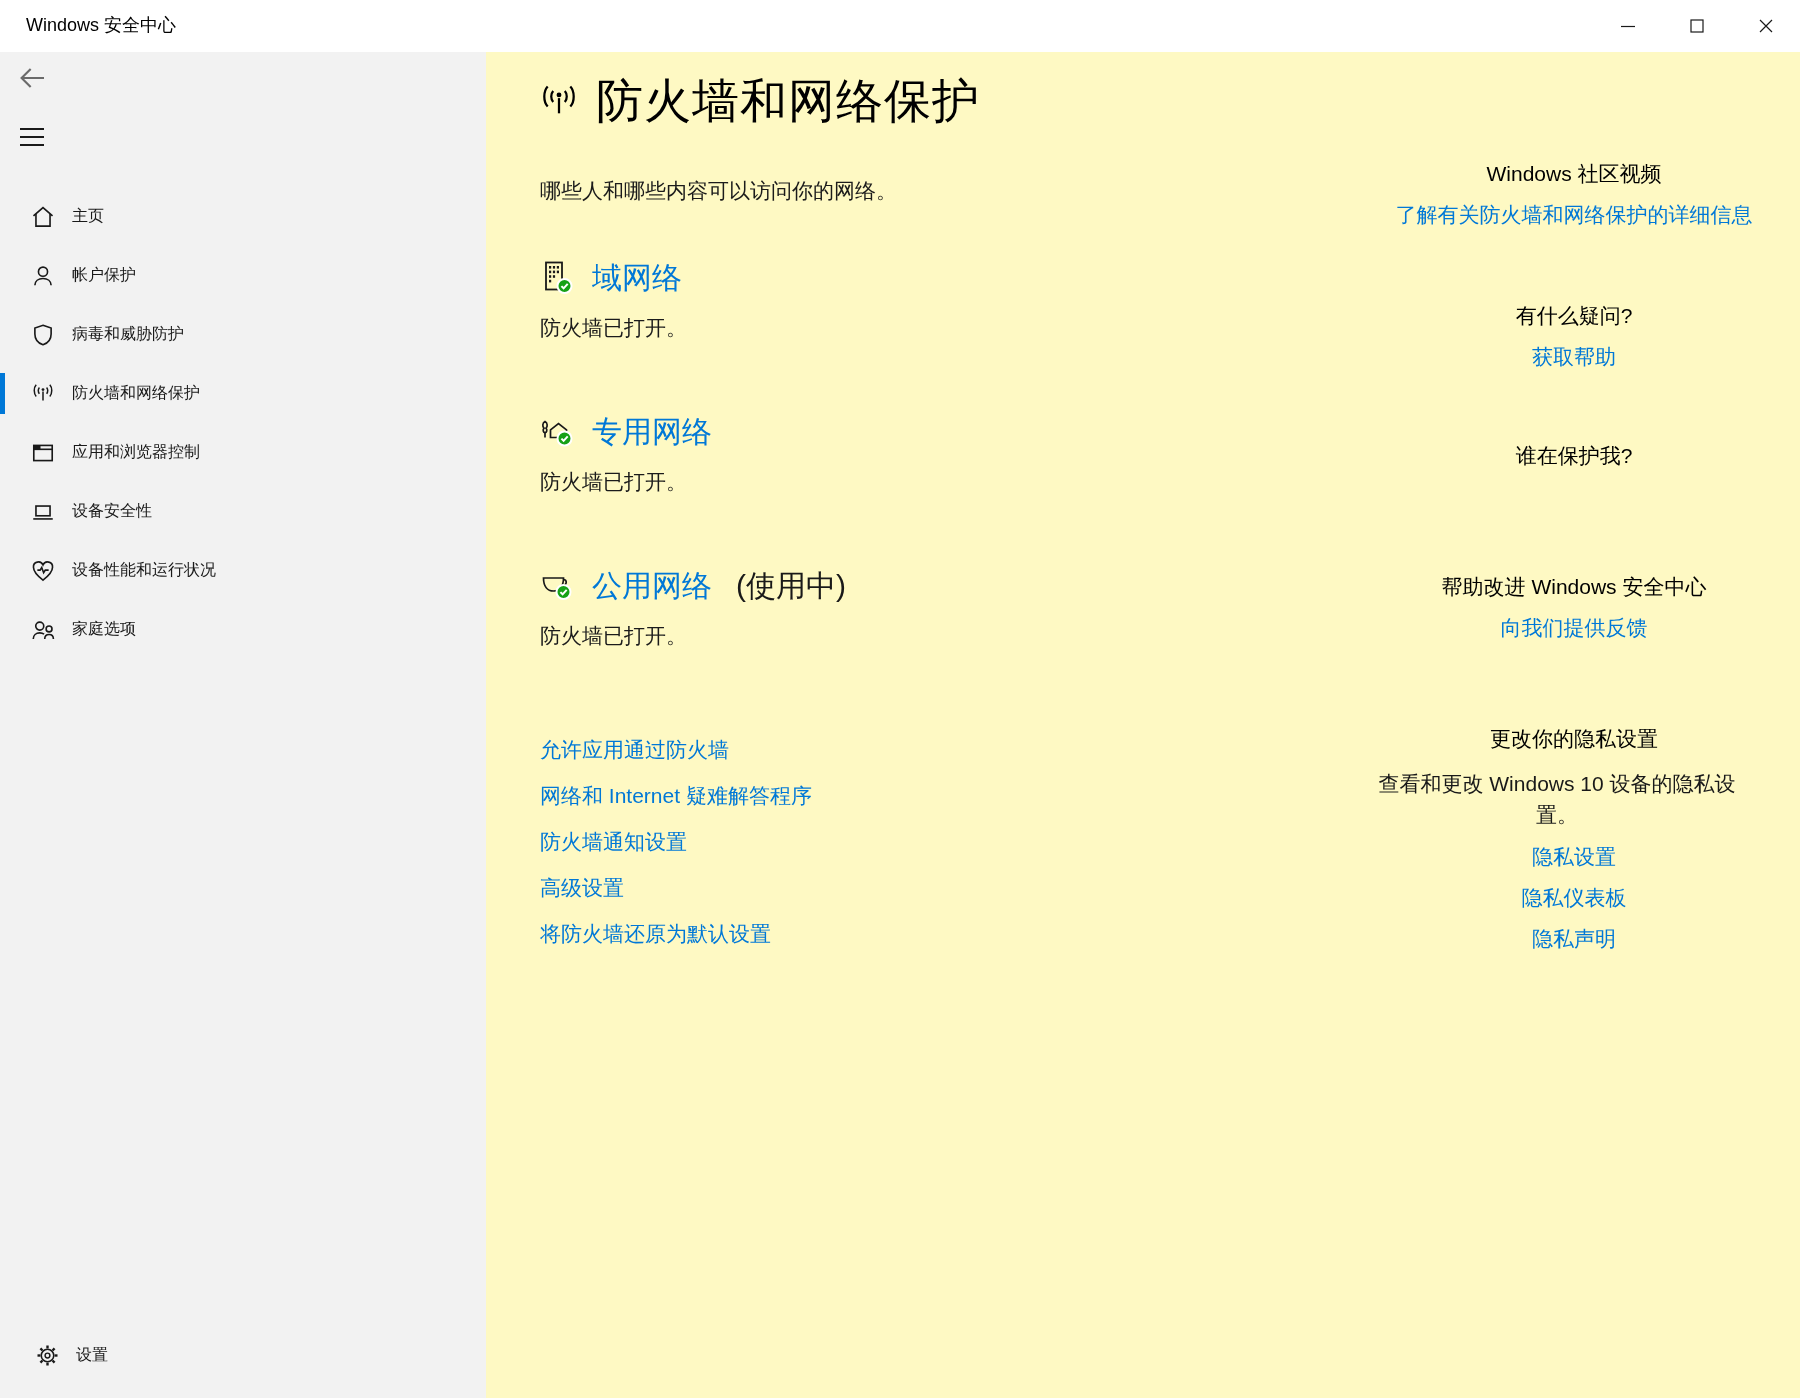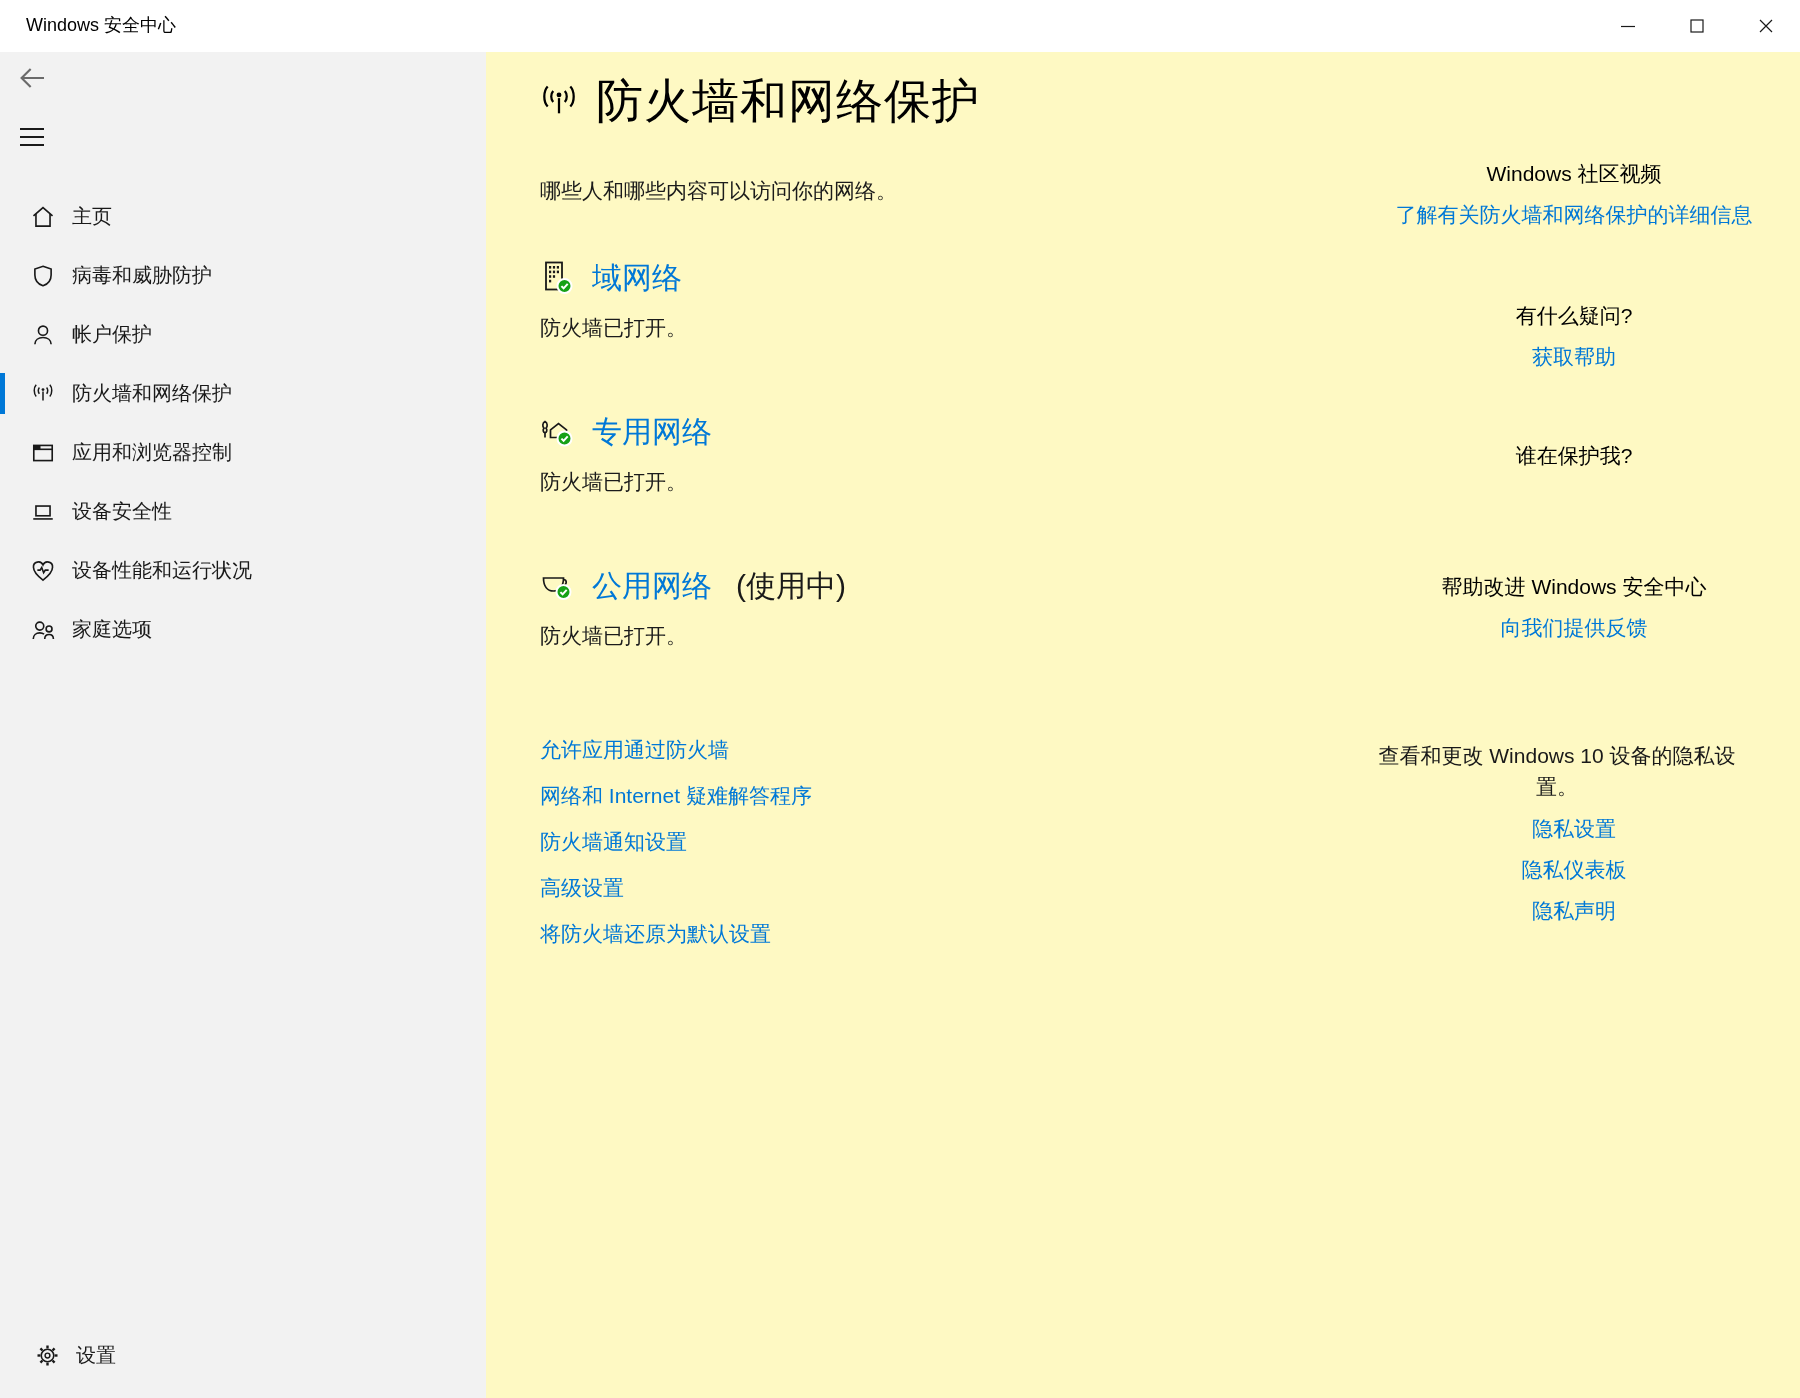--- a/index.html
+++ b/index.html
@@ -12,21 +12,21 @@
   .win-controls{position:absolute;right:0;top:0;height:52px;display:flex;}
   .win-btn{width:69px;height:52px;background:none;border:none;display:flex;align-items:center;justify-content:center;cursor:pointer;padding:0;}
 
   
   .sidebar{position:absolute;left:0;top:52px;width:486px;height:1346px;background:#f2f2f2;}
   .back-btn{position:absolute;left:14px;top:8px;width:36px;height:36px;background:none;border:none;padding:0;display:flex;align-items:center;justify-content:center;cursor:pointer;}
   .menu-btn{position:absolute;left:14px;top:70px;width:36px;height:30px;background:none;border:none;padding:0;display:flex;align-items:center;justify-content:center;cursor:pointer;}
   .nav{position:absolute;left:0;top:135px;width:486px;}
   .nav-item{position:relative;height:59px;display:flex;align-items:center;padding-left:30px;cursor:pointer;}
   .nav-icon{width:26px;height:26px;margin-right:16px;flex:0 0 auto;display:flex;align-items:center;justify-content:center;}
-  .nav-label{font-size:20px;color:#191919;white-space:nowrap;}
+  .nav-label{font-size:16px;color:#191919;white-space:nowrap;}
   .accent-bar{position:absolute;left:0;top:9px;width:5px;height:41px;background:#0078d7;}
   .settings-item{position:absolute;left:0;top:1274px;width:486px;height:59px;display:flex;align-items:center;padding-left:34px;cursor:pointer;box-sizing:border-box;}
 
   
   .h1-row{position:absolute;left:538px;top:70px;display:flex;align-items:center;gap:16px;}
   .h1-icon{width:42px;height:42px;flex:0 0 auto;}
   h1.page-title{margin:0;font-size:47px;font-weight:400;color:#000;letter-spacing:1px;white-space:nowrap;}
   .subtitle{position:absolute;left:540px;top:156px;font-size:21px;color:#1b1b1b;}
 
   .net{position:absolute;left:538px;}
@@ -98,33 +98,33 @@
           <svg class="icon-svg" width="26" height="26" viewBox="0 0 24 24" fill="none" stroke="#191919" stroke-width="1.5">
               <path d="M3.2 11 L12 3.4 L20.8 11"></path>
               <path d="M5.5 9.2 V20.4 H18.5 V9.2"></path>
             </svg>
         </span>
         <span class="nav-label">主页</span>
       </div>
       <div class="nav-item">
         <span class="nav-icon">
           <svg class="icon-svg" width="26" height="26" viewBox="0 0 24 24" fill="none" stroke="#191919" stroke-width="1.5">
-              <path d="M12 3 L19.5 5.6 V11 C19.5 16.2 16.4 19.5 12 21 C7.6 19.5 4.5 16.2 4.5 11 V5.6 Z"></path>
-            </svg>
-        </span>
-        <span class="nav-label">病毒和威胁防护</span>
-      </div>
-      <div class="nav-item">
-        <span class="nav-icon">
-          <svg class="icon-svg" width="26" height="26" viewBox="0 0 24 24" fill="none" stroke="#191919" stroke-width="1.5">
               <circle cx="12" cy="8" r="4.2"></circle>
               <path d="M4.5 20.6 C4.5 16.6 7.8 14.3 12 14.3 C16.2 14.3 19.5 16.6 19.5 20.6"></path>
             </svg>
         </span>
         <span class="nav-label">帐户保护</span>
+      </div>
+      <div class="nav-item">
+        <span class="nav-icon">
+          <svg class="icon-svg" width="26" height="26" viewBox="0 0 24 24" fill="none" stroke="#191919" stroke-width="1.5">
+              <path d="M12 3 L19.5 5.6 V11 C19.5 16.2 16.4 19.5 12 21 C7.6 19.5 4.5 16.2 4.5 11 V5.6 Z"></path>
+            </svg>
+        </span>
+        <span class="nav-label">病毒和威胁防护</span>
       </div>
       <div class="nav-item">
         <span class="accent-bar"></span>
         <span class="nav-icon">
           <svg class="icon-svg" width="26" height="26" viewBox="0 0 26 26" fill="none" stroke="#191919" stroke-width="1.5">
               <circle cx="13" cy="8.6" r="1.4" fill="#191919" stroke="none"></circle>
               <path d="M13 10.6 V19.5"></path>
               <path d="M9.4 6.4 C7.9 8.1 7.9 11.1 9.4 12.8"></path>
               <path d="M16.6 6.4 C18.1 8.1 18.1 11.1 16.6 12.8"></path>
               <path d="M6.2 3.8 C3.6 6.6 3.6 12.6 6.2 15.4"></path>
@@ -282,19 +282,20 @@
     <a class="hg-link">获取帮助</a>
   </div>
   <div class="help-group" id="help-g3">
     <div class="hg-heading">谁在保护我?</div>
   </div>
   <div class="help-group" id="help-g4">
     <div class="hg-heading">帮助改进 Windows 安全中心</div>
     <a class="hg-link">向我们提供反馈</a>
   </div>
   <div class="help-group" id="help-g5">
+    <div class="hg-heading">更改你的隐私设置</div>
     <div class="hg-desc">查看和更改 Windows 10 设备的隐私设置。</div>
     <a class="hg-link">隐私设置</a>
     <a class="hg-link">隐私仪表板</a>
     <a class="hg-link">隐私声明</a>
   </div>
 
 </div>
 
 </body></html>

